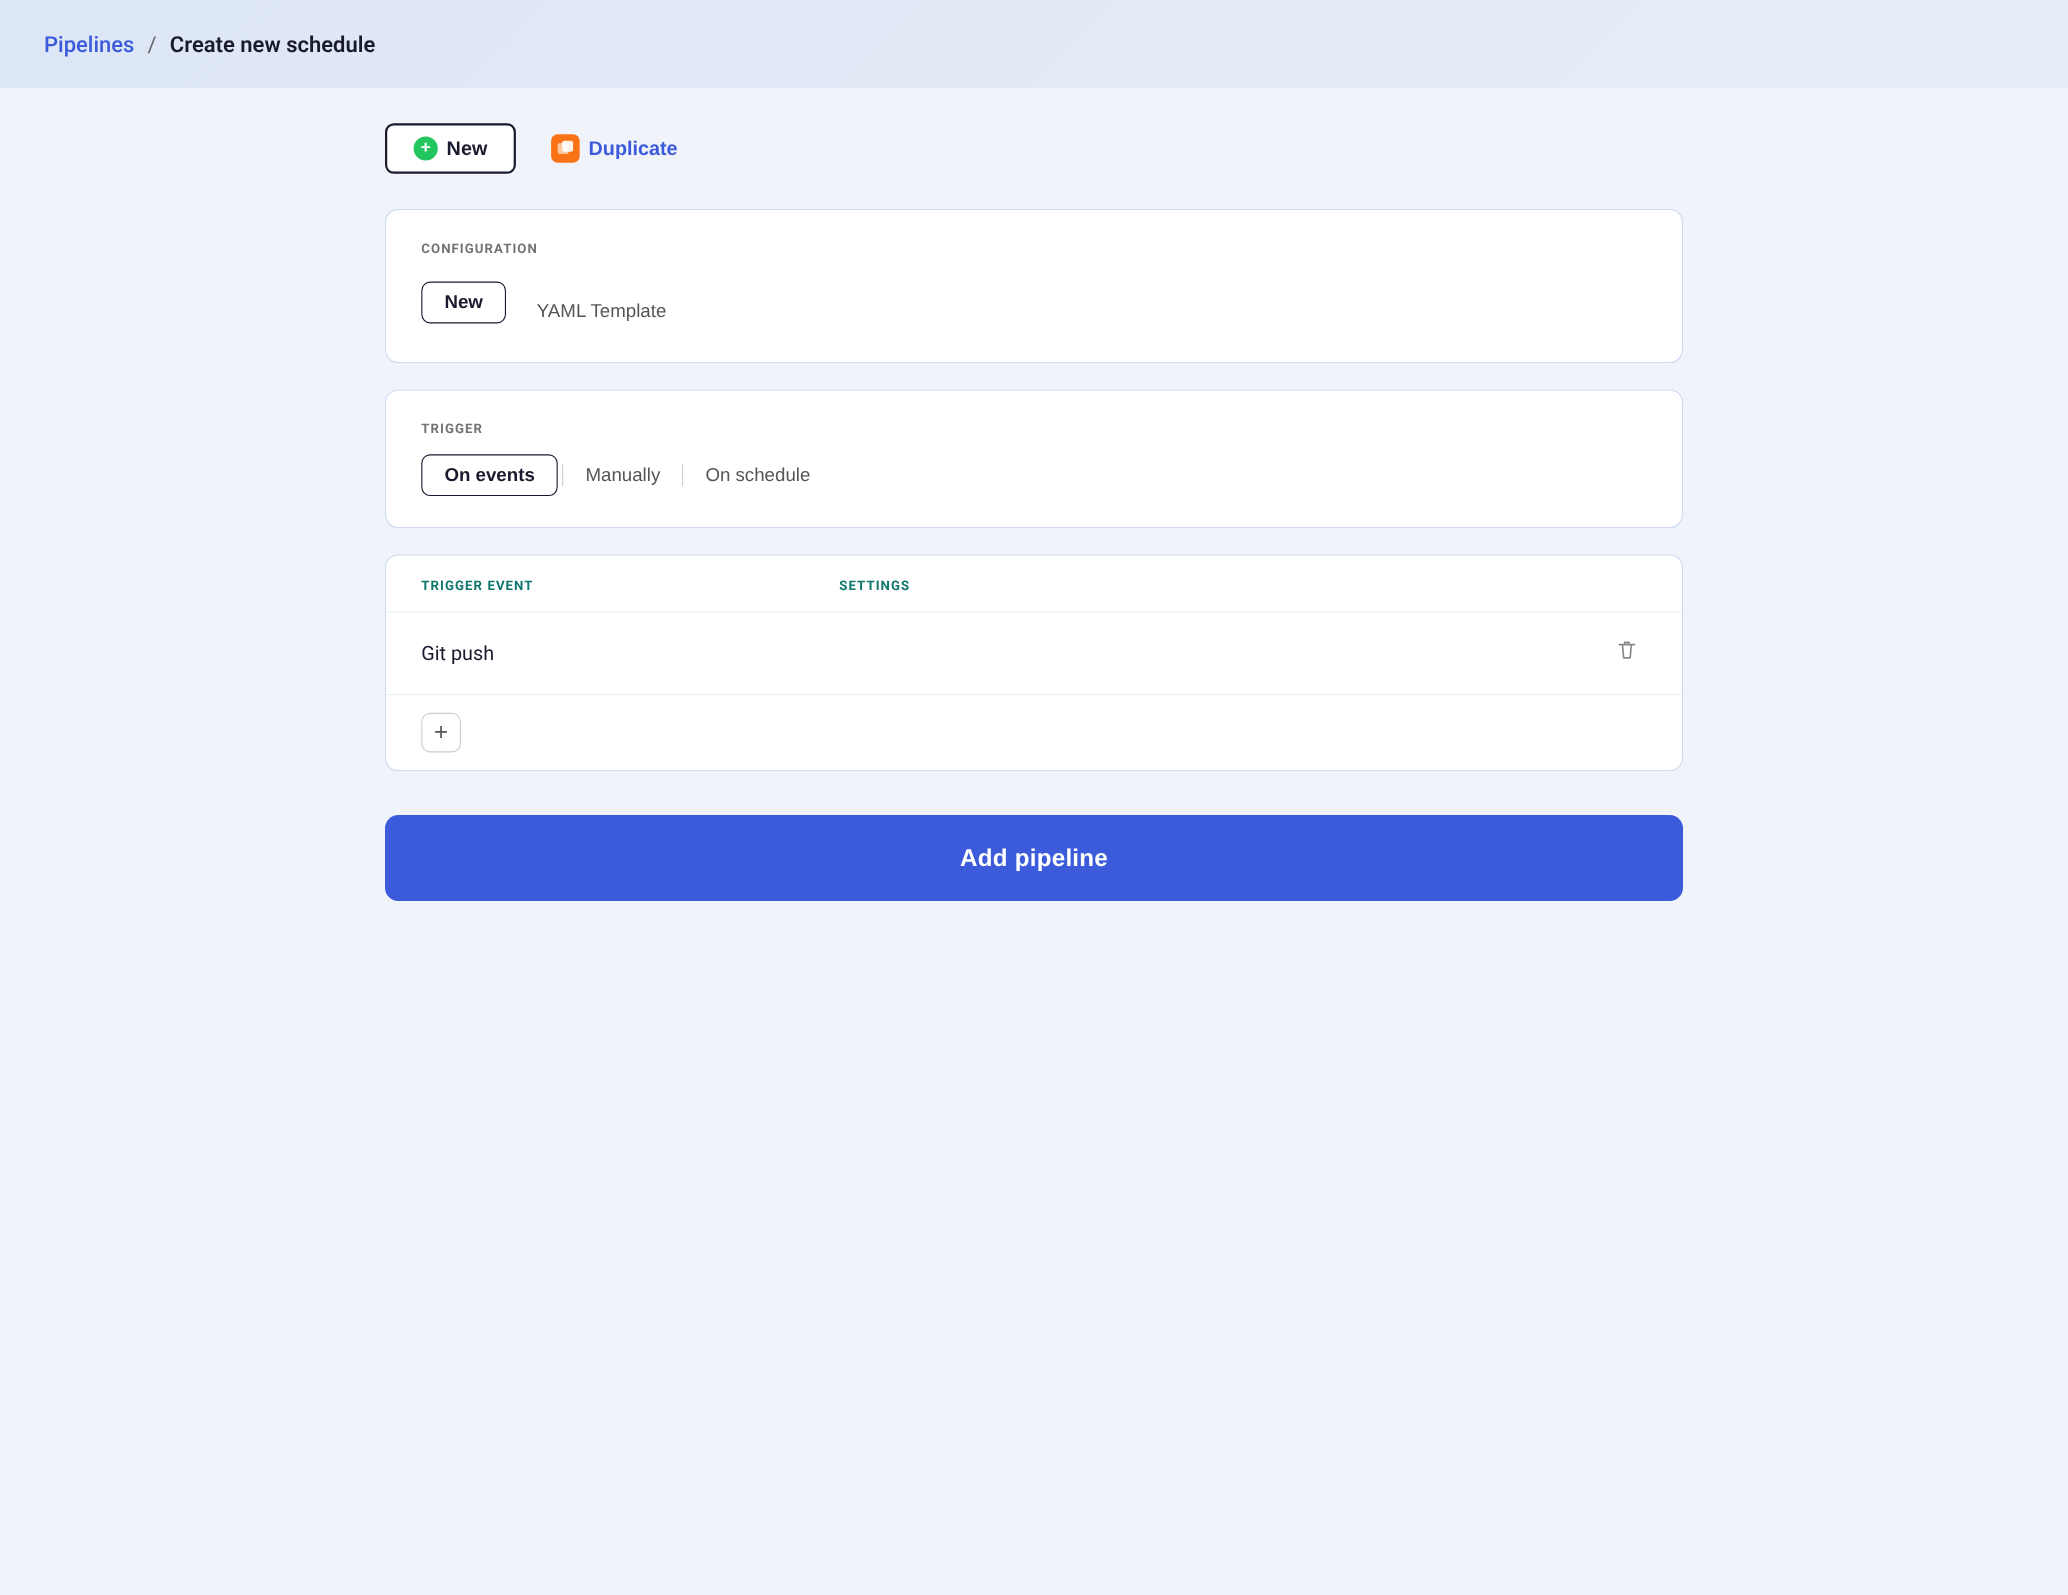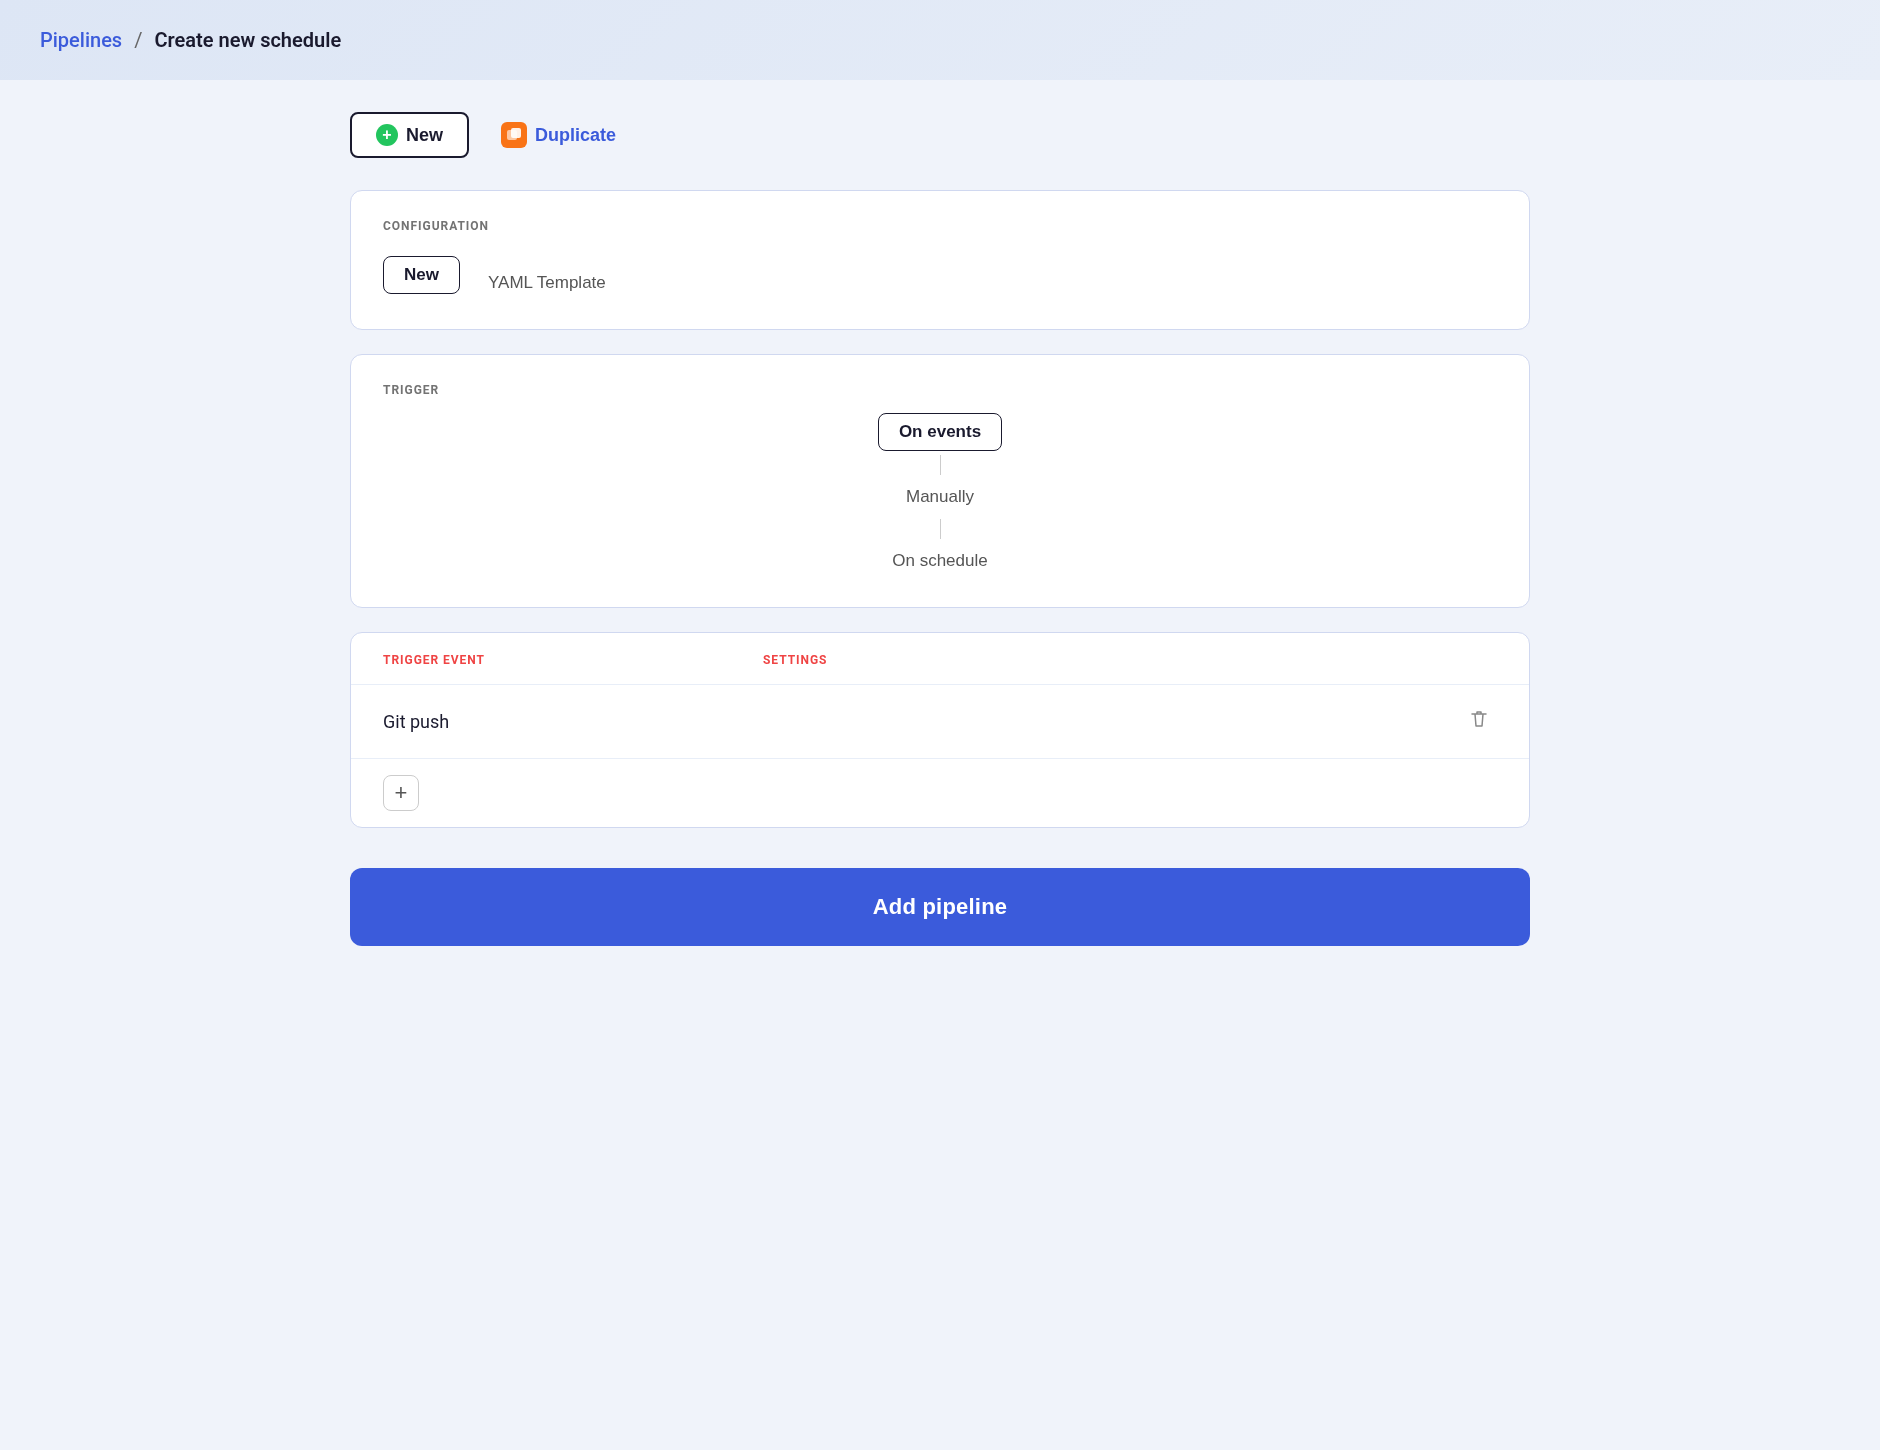--- a/index.html
+++ b/index.html
@@ -155,21 +155,20 @@
     .name-value {
       font-size: 18px;
       color: #1a1a2e;
       font-weight: 400;
     }
 
     .trigger-options {
       display: flex;
       align-items: center;
       gap: 4px;
-      flex-direction: column;
     }
 
     .trigger-option-selected {
       border: 1.5px solid #1a1a2e;
       border-radius: 8px;
       padding: 8px 20px;
       font-size: 17px;
       font-weight: 600;
       color: #1a1a2e;
       background: white;
@@ -202,21 +201,21 @@
     .trigger-event-header {
       display: flex;
       padding: 16px 32px;
       gap: 0;
       border-bottom: 1px solid #e8eef8;
     }
 
     .trigger-event-col-label {
       font-size: 12px;
       font-weight: 700;
-      color: #ef4444;
+      color: #0f766e;
       letter-spacing: 0.08em;
       text-transform: uppercase;
     }
 
     .trigger-event-col1 {
       flex: 0 0 380px;
     }
 
     .trigger-event-col2 {
       flex: 1;

